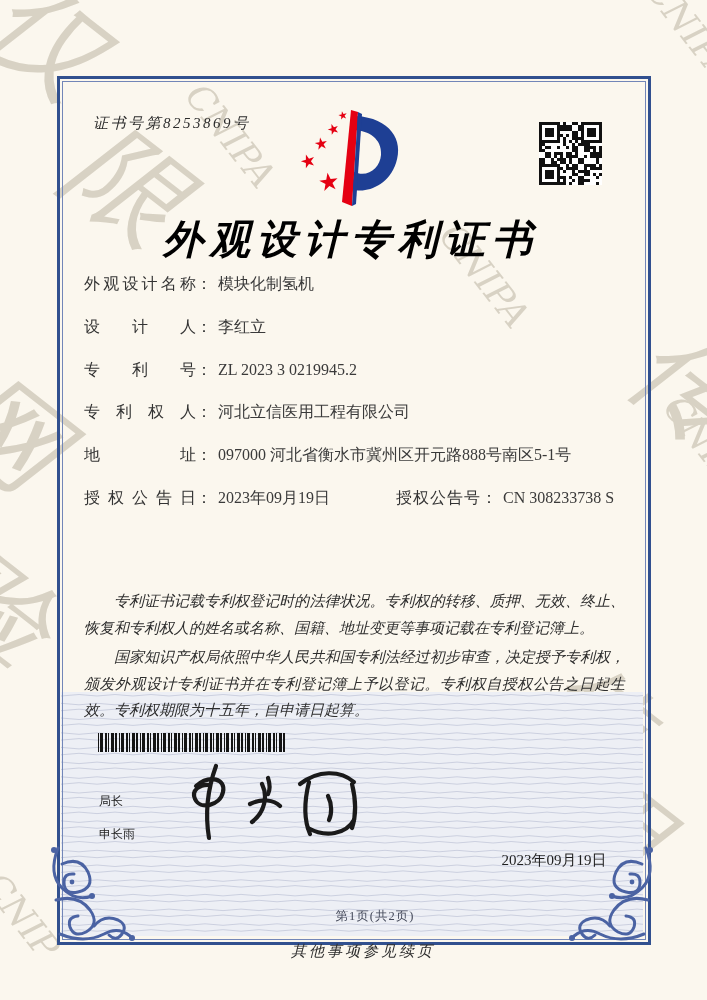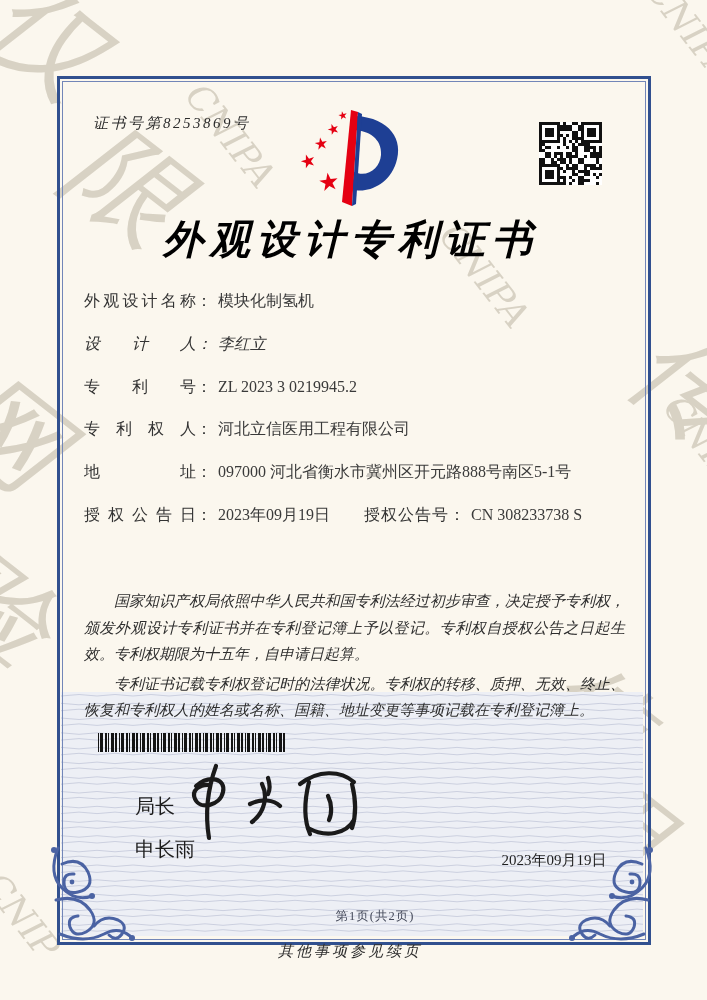--- a/index.html
+++ b/index.html
@@ -25,50 +25,50 @@
   .star:nth-of-type(1){left:44px;top:2px;font-size:11px;transform:rotate(-12deg);}
   .star:nth-of-type(2){left:33px;top:14px;font-size:14px;transform:rotate(-20deg);}
   .star:nth-of-type(3){left:20px;top:28px;font-size:16px;transform:rotate(-10deg);}
   .star:nth-of-type(4){left:6px;top:44px;font-size:18px;transform:rotate(-18deg);}
   .star:nth-of-type(5){left:24px;top:62px;font-size:24px;transform:rotate(-8deg);}
   #qr{left:539px;top:122px;width:63px;height:63px;z-index:6;background:#fff;}
   #qr svg{width:100%;height:100%;display:block;}
   #title{left:57px;top:212px;width:588px;text-align:center;font-size:40px;font-weight:bold;
          letter-spacing:7px;z-index:6;color:#000000;font-style:italic;}
   
-  #fields{left:84px;top:291px;width:545px;height:290px;z-index:6;font-size:16px;}
+  #fields{left:84px;top:274px;width:545px;height:290px;z-index:6;font-size:16px;}
   .field-row{position:absolute;left:0;white-space:nowrap;}
   .field-row:nth-of-type(1){top:0;}
-  .field-row:nth-of-type(2){top:43px;font-style:italic;}
+  .field-row:nth-of-type(2){top:43px;}
   .field-row:nth-of-type(3){top:86px;}
   .field-row:nth-of-type(4){top:128px;}
   .field-row:nth-of-type(5){top:171px;}
   .field-row:nth-of-type(6){top:214px;}
   .field-row:nth-of-type(7){top:257px;}
   .flabel{display:inline-block;width:112px;text-align:justify;text-align-last:justify;
           vertical-align:top;color:#333;}
   .fcolon{display:inline-block;margin-right:6px;color:#333;}
   .fvalue{color:#3a3a3a;}
-  .grant-no-group{margin-left:30px;}
+  .grant-no-group{margin-left:62px;}
   .grant-no-group .flabel{width:auto;letter-spacing:1px;}
   
   #body-text{left:84px;top:588px;width:541px;z-index:6;font-size:15px;line-height:26.5px;
              font-style:italic;text-align:justify;color:#2d2d2d;}
   #body-text p{margin:0 0 3px 0;text-indent:2em;}
   
   #barcode{left:98px;top:733px;width:188px;height:19px;z-index:6;}
   #barcode svg{width:100%;height:100%;display:block;}
-  #signer{left:99px;top:793px;z-index:6;font-size:20px;
-          font-family:"Liberation Sans","DejaVu Sans",sans-serif;color:#1d1d1d;margin-left:36px;}
+  #signer{left:99px;top:793px;z-index:6;font-size:12px;
+          font-family:"Liberation Sans","DejaVu Sans",sans-serif;color:#1d1d1d;}
   #signer-name{margin-top:16px;}
   #signature{left:178px;top:756px;width:205px;height:92px;z-index:6;}
   #issue-date{left:468px;top:851px;width:172px;text-align:center;font-size:15px;z-index:6;color:#1f1f1f;}
   #page-indicator{left:57px;top:908px;width:588px;text-align:center;font-size:12.5px;
                   color:#44495a;z-index:6;letter-spacing:1px;padding-left:24px;}
-  #continuation{left:56px;top:942px;width:588px;text-align:center;font-size:15px;z-index:6;
+  #continuation{left:69px;top:942px;width:588px;text-align:center;font-size:15px;z-index:6;
                 font-style:italic;letter-spacing:3px;color:#2d2d2d;}
 </style>
 </head>
 <body>
 
 <div class="abs" id="watermark-layer">
     <span class="wm" style="left: -8px; top: -18px; font-size: 112px; transform: rotate(38deg);">仅</span>
     <span class="wm" style="left: 72px; top: 128px; font-size: 112px; transform: rotate(38deg);">限</span>
     <span class="wm" style="left: 170px; top: 118px; font-size: 36px; transform: rotate(52deg);">CNIPA</span>
     <span class="wm" style="left: 424px; top: 258px; font-size: 36px; transform: rotate(52deg);">CNIPA</span>
@@ -443,22 +443,22 @@
     <span>
       <span class="flabel">授权公告日</span><span class="fcolon">：</span><span class="fvalue">2023年09月19日</span>
     </span>
     <span class="grant-no-group">
       <span class="flabel">授权公告号</span><span class="fcolon">：</span><span class="fvalue">CN 308233738 S</span>
     </span>
   </div>
 </div>
 
 <div class="abs" id="body-text">
+  <p>专利证书记载专利权登记时的法律状况。专利权的转移、质押、无效、终止、恢复和专利权人的姓名或名称、国籍、地址变更等事项记载在专利登记簿上。</p>
   <p>国家知识产权局依照中华人民共和国专利法经过初步审查，决定授予专利权，颁发外观设计专利证书并在专利登记簿上予以登记。专利权自授权公告之日起生效。专利权期限为十五年，自申请日起算。</p>
-  <p>专利证书记载专利权登记时的法律状况。专利权的转移、质押、无效、终止、恢复和专利权人的姓名或名称、国籍、地址变更等事项记载在专利登记簿上。</p>
 </div>
 
 <div class="abs" id="barcode">
   <svg id="barcode-svg" viewBox="0 0 188 19" preserveAspectRatio="none">
       <rect x="0" y="0" width="1" height="19" fill="#141414"></rect>
       <rect x="2" y="0" width="3" height="19" fill="#141414"></rect>
       <rect x="7" y="0" width="2" height="19" fill="#141414"></rect>
       <rect x="10" y="0" width="1" height="19" fill="#141414"></rect>
       <rect x="13" y="0" width="3" height="19" fill="#141414"></rect>
       <rect x="17" y="0" width="2" height="19" fill="#141414"></rect>

